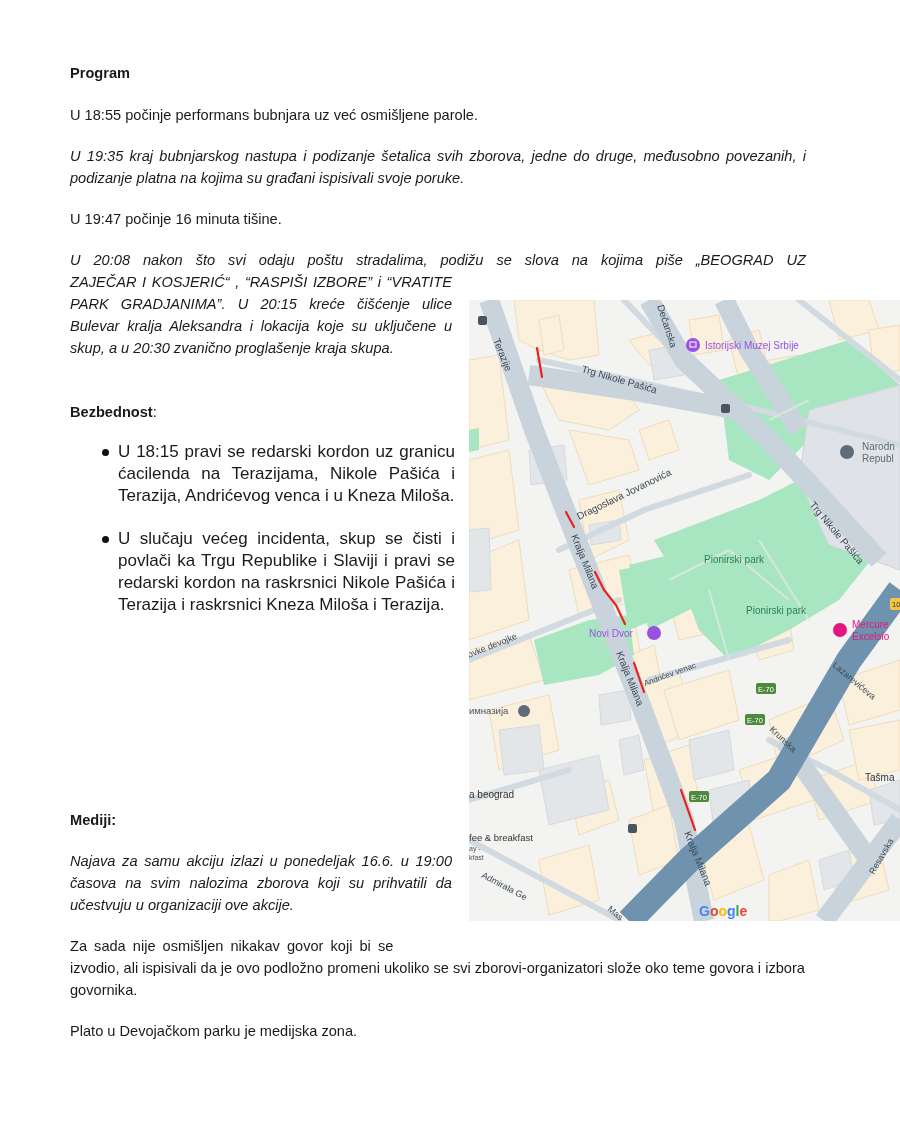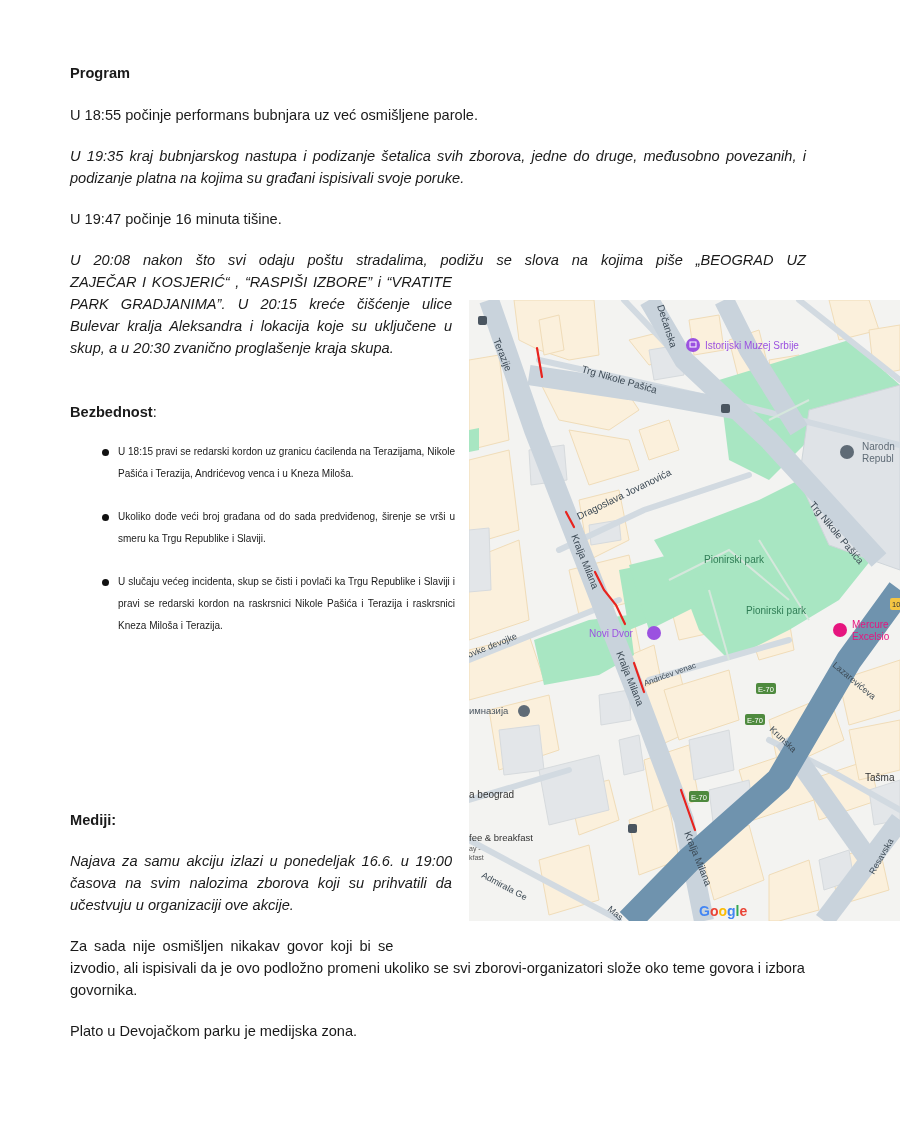--- a/index.html
+++ b/index.html
@@ -5,21 +5,21 @@
     html, body { margin: 0; padding: 0; background: #ffffff; }
     body { width: 900px; height: 1127px; position: relative; overflow: hidden;
            font-family: "Liberation Sans", sans-serif; color: #1a1a1a; }
     .page { position: absolute; left: 0; top: 0; width: 900px; height: 1127px; }
     .txt { position: absolute; left: 69px; font-size: 14.6px; line-height: 22px; margin: 1px; }
     .heading { font-weight: bold; }
     .justify { text-align: justify; text-align-last: left; font-style: italic; }
     .full { width: 736px; }
     .narrow { width: 382px; }
     .bullets { position: absolute; left: 73px; width: 382px; margin: 0; padding: 0; list-style: none; }
-    .bullets li { position: relative; padding-left: 45px; font-size: 10px; line-height: 22px;
+    .bullets li { position: relative; padding-left: 45px; font-size: 17px; line-height: 22px;
                   text-align: justify; text-align-last: left; margin: 0; }
     .bullet-dot { position: absolute; left: 29px; top: 8px; width: 7px; height: 7px;
                   border-radius: 50%; background: #111; }
     .map { position: absolute; left: 469px; top: 300px; width: 431px; height: 621px; overflow: hidden;
            background: #f3f3f1; }
     .map svg { display: block; }
     .maplbl { font-family: "Liberation Sans", sans-serif; }
   </style>
 </head>
 <body>
@@ -30,21 +30,20 @@
   <p class="txt full" style="top:103px;">U 18:55 počinje performans bubnjara uz već osmišljene parole.</p>
   <p class="txt full justify" style="top:144px;">U 19:35 kraj bubnjarskog nastupa i podizanje šetalica svih zborova, jedne do druge, međusobno povezanih, i podizanje platna na kojima su građani ispisivali svoje poruke.</p>
   <p class="txt full" style="top:207px;">U 19:47 počinje 16 minuta tišine.</p>
   <p class="txt full justify" style="top:248px; text-align-last: justify;">U 20:08 nakon što svi odaju poštu stradalima, podižu se slova na kojima piše „BEOGRAD UZ</p>
   <p class="txt narrow justify" style="top:270px;">ZAJEČAR I KOSJERIĆ“ , “RASPIŠI IZBORE” i “VRATITE PARK GRADJANIMA”. U 20:15 kreće čišćenje ulice Bulevar kralja Aleksandra i lokacija koje su uključene u skup, a u 20:30 zvanično proglašenje kraja skupa.</p>
 
   <p class="txt heading" style="top:400px;"><span>Bezbednost</span><span style="font-weight:normal">:</span></p>
 
   <ul class="bullets" style="top:441px;">
     <li style="margin-bottom:21px;"><span class="bullet-dot"></span><span>U 18:15 pravi se redarski kordon uz granicu ćacilenda na Terazijama, Nikole Pašića i Terazija, Andrićevog venca i u Kneza Miloša.</span></li>
-    <li style="margin-bottom:21px;"><span class="bullet-dot"></span><span>Ukoliko dođe veći broj građana od do sada predviđenog, širenje se vrši u smeru ka Trgu Republike i Slaviji.</span></li>
     <li><span class="bullet-dot"></span><span>U slučaju većeg incidenta, skup se čisti i povlači ka Trgu Republike i Slaviji i pravi se redarski kordon na raskrsnici Nikole Pašića i Terazija i raskrsnici Kneza Miloša i Terazija.</span></li>
   </ul>
 
   <p class="txt heading" style="top:808px;">Mediji:</p>
   <p class="txt narrow justify" style="top:849px;">Najava za samu akciju izlazi u ponedeljak 16.6. u 19:00 časova na svim nalozima zborova koji su prihvatili da učestvuju u organizaciji ove akcije.</p>
   <p class="txt" style="top:934px; width:382px; word-spacing:3px;">Za sada nije osmišljen nikakav govor koji bi se</p>
   <p class="txt full" style="top:956px;">izvodio, ali ispisivali da je ovo podložno promeni ukoliko se svi zborovi-organizatori slože oko teme govora i izbora govornika.</p>
   <p class="txt full" style="top:1019px;">Plato u Devojačkom parku je medijska zona.</p>
 
   <div class="map">

